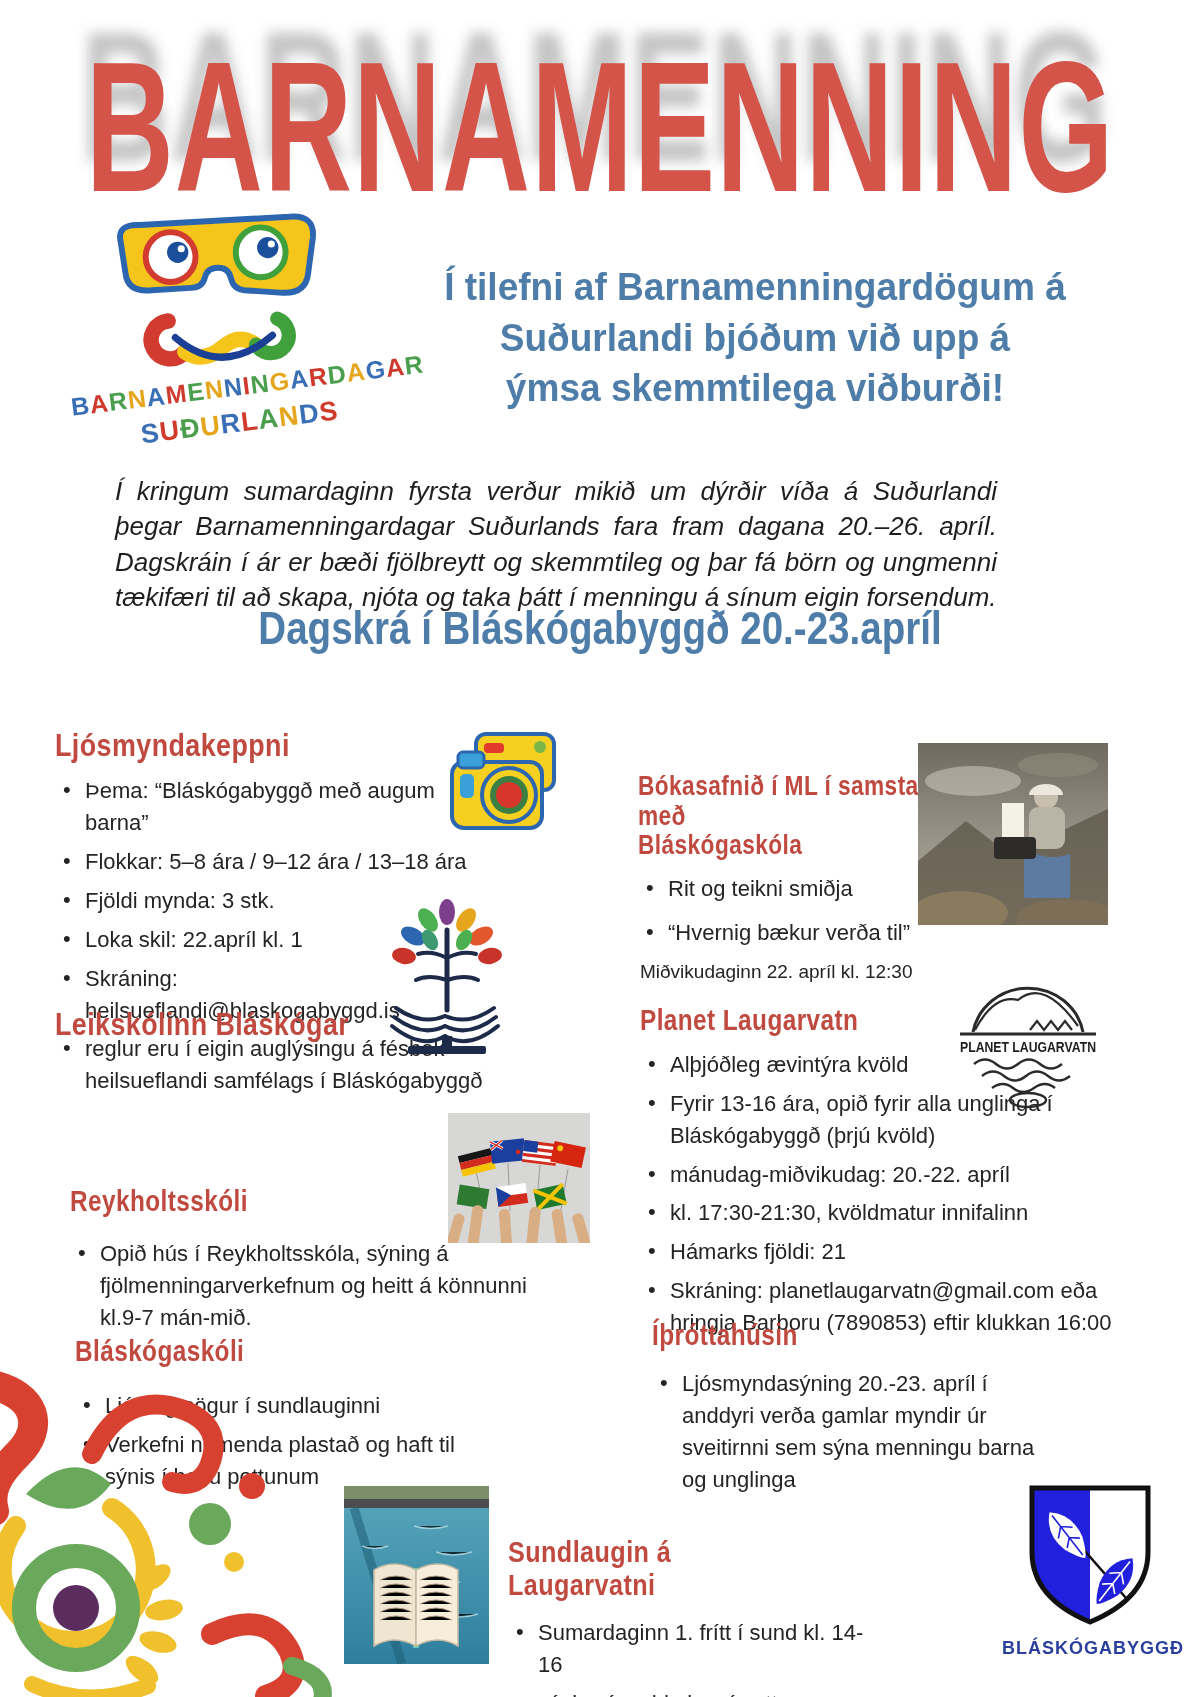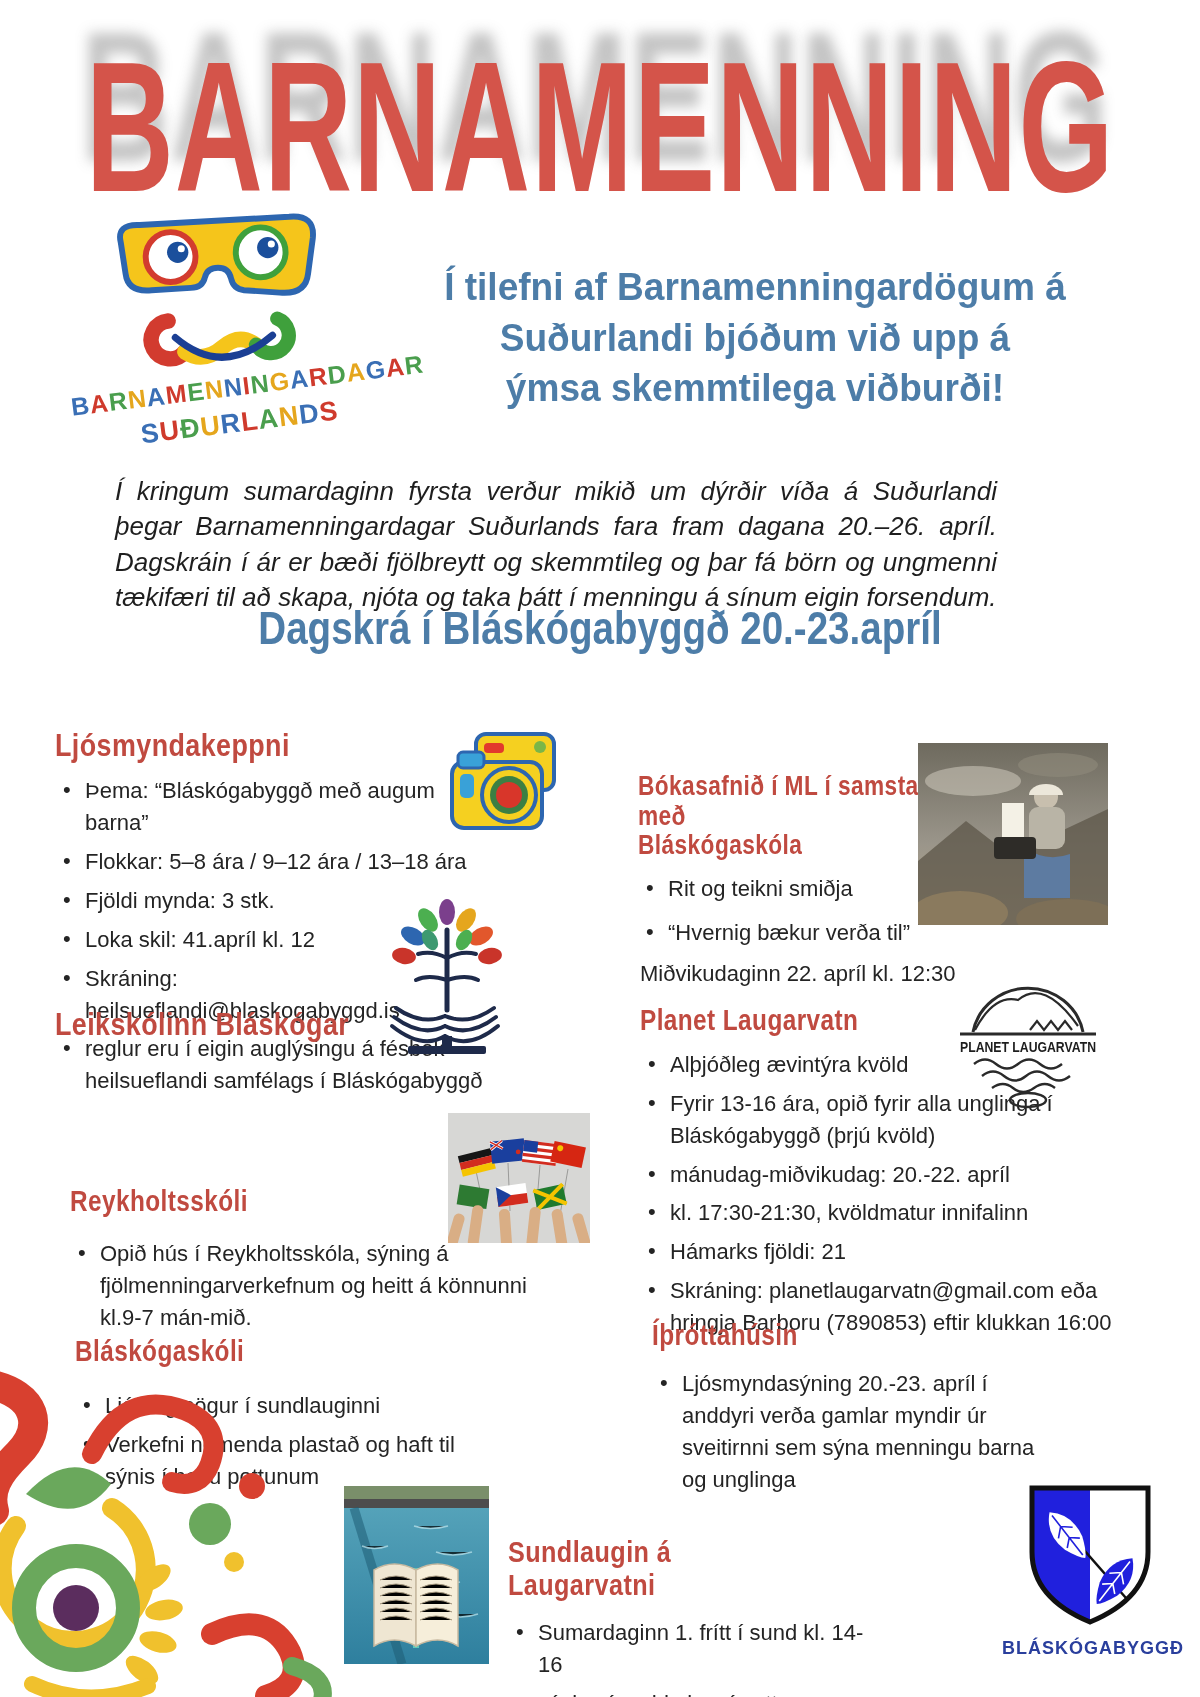--- a/index.html
+++ b/index.html
@@ -47,21 +47,21 @@
 
   
   .sec{position:absolute;}
   .red-hdr{
     margin:0 0 12px 0;font-weight:700;color:var(--header-red,#c04a40);
     transform:scaleX(.84);transform-origin:0 50%;letter-spacing:.5px;line-height:1.1;
   }
   ul.bullets{list-style:none;margin:0;padding:0;font-size:22px;line-height:1.45;}
   ul.bullets li{position:relative;padding-left:30px;margin-bottom:7px;}
   ul.bullets li::before{content:"•";position:absolute;left:8px;top:-1px;}
-  .sec-footer{font-size:22px;margin-top:4px;margin-left:2px;}
+  .sec-footer{font-size:19px;margin-top:4px;margin-left:2px;}
 
   .sec-ljos{left:55px;top:680px;width:440px;margin-top:48px;}   .sec-ljos .red-hdr{font-size:32px;}
   .sec-bok{left:638px;top:772px;width:400px;}   .sec-bok .red-hdr{font-size:27px;}
   .sec-bok ul.bullets li{margin-bottom:12px;}
   .sec-leik{left:55px;top:1007px;width:380px;}   .sec-leik .red-hdr{font-size:32px;}
   .sec-planet{left:640px;top:1005px;width:485px;} .sec-planet .red-hdr{font-size:29px;}
   .sec-reyk{left:70px;top:1186px;width:480px;}  .sec-reyk .red-hdr{font-size:29px;margin-bottom:20px;}
   .sec-blaskog{left:75px;top:1336px;width:430px;} .sec-blaskog .red-hdr{font-size:29px;margin-bottom:22px;}
   .sec-ithrott{left:652px;top:1320px;width:395px;} .sec-ithrott .red-hdr{font-size:29px;margin-bottom:16px;}
   .sec-sund{left:508px;top:1535px;width:365px;} .sec-sund .red-hdr{font-size:30px;margin-bottom:16px;}
@@ -113,21 +113,21 @@
   <p class="intro">Í kringum sumardaginn fyrsta verður mikið um dýrðir víða á Suðurlandi þegar Barnamenningardagar Suðurlands fara fram dagana 20.–26. apríl. Dagskráin í ár er bæði fjölbreytt og skemmtileg og þar fá börn og ungmenni tækifæri til að skapa, njóta og taka þátt í menningu á sínum eigin forsendum.</p>
 
   <h2 class="schedule-heading">Dagskrá í Bláskógabyggð 20.-23.apríl</h2>
 
   <section class="sec sec-ljos">
     <h3 class="red-hdr">Ljósmyndakeppni</h3>
     <ul class="bullets">
         <li>Þema: “Bláskógabyggð með augum barna”</li>
         <li>Flokkar: 5–8 ára / 9–12 ára / 13–18 ára</li>
         <li>Fjöldi mynda: 3 stk.</li>
-        <li>Loka skil: 41.apríl kl. 12</li>
+        <li>Loka skil: 22.apríl kl. 1</li>
         <li>Skráning: heilsueflandi@blaskogabyggd.is</li>
         <li>reglur eru í eigin auglýsingu á fésbók heilsueflandi samfélags í Bláskógabyggð</li>
       </ul>
   </section>
 
   <section class="sec sec-leik">
     <h3 class="red-hdr">Leikskólinn Bláskógar</h3>
   </section>
 
   <section class="sec sec-reyk">

